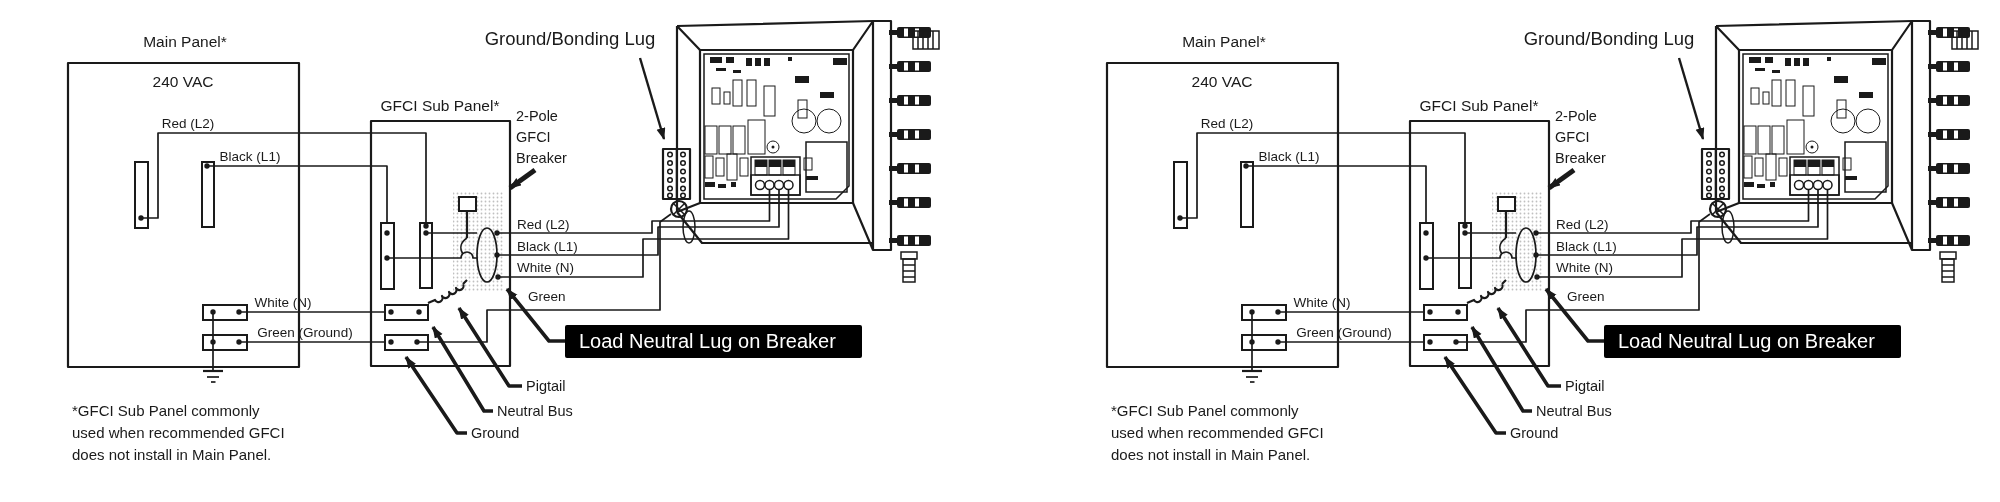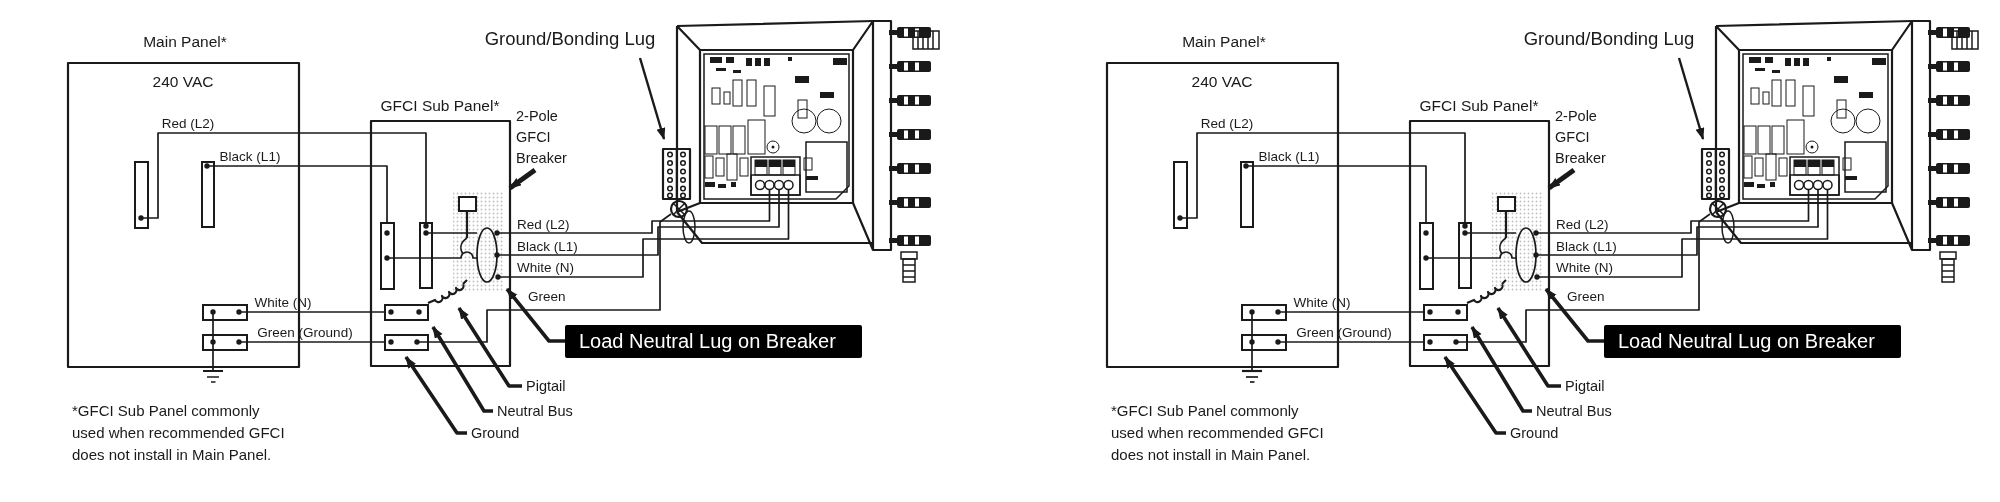--- a/index.html
+++ b/index.html
@@ -1,16 +1,16 @@
 <!DOCTYPE html>
 <html><head>
 <meta charset="utf-8">
 <style>
   html,body{margin:0;padding:0;background:#ffffff;}
-  .stage{position:relative;width:2000px;height:502px;background:#ffffff;overflow:hidden;border-radius:30px;}
+  .stage{position:relative;width:2000px;height:502px;background:#ffffff;overflow:hidden;}
   svg{display:block;}
   text{font-family:"Liberation Sans",sans-serif;fill:#1a1a1a;}
   .t-title{font-size:15.5px;}
   .t-wire{font-size:13.5px;}
   .t-call{font-size:14.5px;}
   .t-gbl{font-size:18.5px;}
   .t-badge{font-size:20px;fill:#ffffff;}
   .t-foot{font-size:15px;}
   .ln{stroke:#1a1a1a;stroke-width:1.7;fill:none;stroke-linejoin:round;}
   .ln2{stroke:#1a1a1a;stroke-width:2.2;fill:none;stroke-linejoin:round;}

